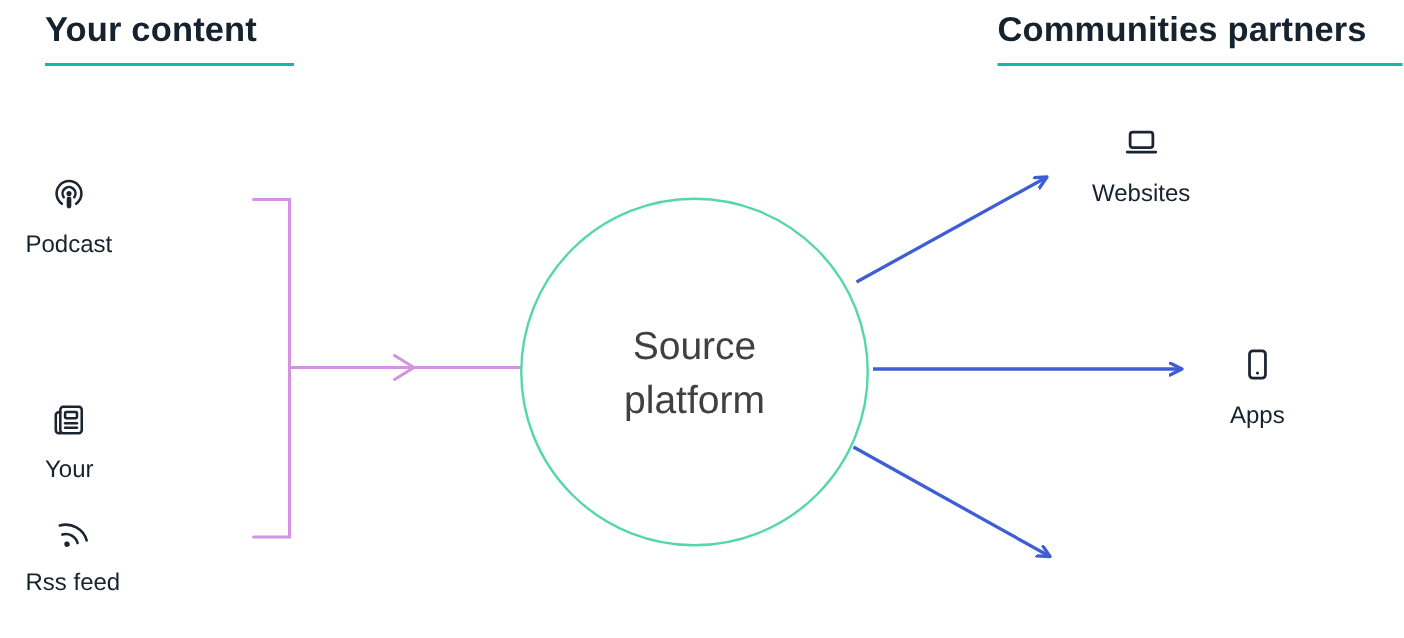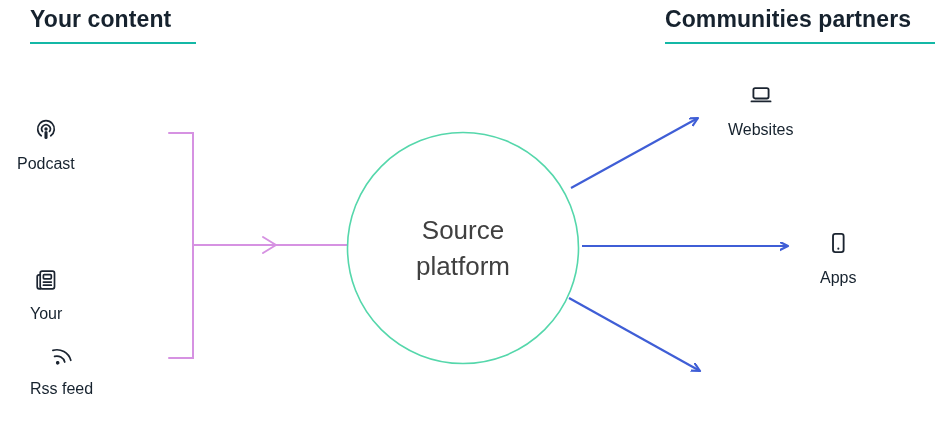--- a/index.html
+++ b/index.html
@@ -74,21 +74,21 @@
         <rect x="6.2" y="3.2" width="14.3" height="17.6" rx="2"></rect>
         <path d="M6.2,6.8 H5.1 a1.9,1.9 0 0 0 -1.9,1.9 V18.8 a2,2 0 0 0 2,2 h1.3"></path>
         <rect x="9.4" y="6.6" width="7.9" height="4.2" rx="0.8"></rect>
         <line x1="9.4" y1="14.1" x2="17.3" y2="14.1"></line>
         <line x1="9.4" y1="17.2" x2="17.3" y2="17.2"></line>
       </svg>
     </span>
     <span>Your</span>
   </div>
 
-  <div class="item" style="left:30px; top:343px;">
+  <div class="item" style="left:17px; top:343px;">
     <span class="ic">
       <svg width="24" height="24" viewBox="0 0 24 24">
         <g transform="rotate(-16 12 12)">
           <path d="M4.5,11.3 a8.2,8.2 0 0 1 8.2,8.2"></path>
           <path d="M4.5,5 a14.5,14.5 0 0 1 14.5,14.5"></path>
           <circle cx="5.7" cy="18.3" r="1.8" fill="#1b2430" stroke="none"></circle>
         </g>
       </svg>
     </span>
     <span>Rss feed</span>

